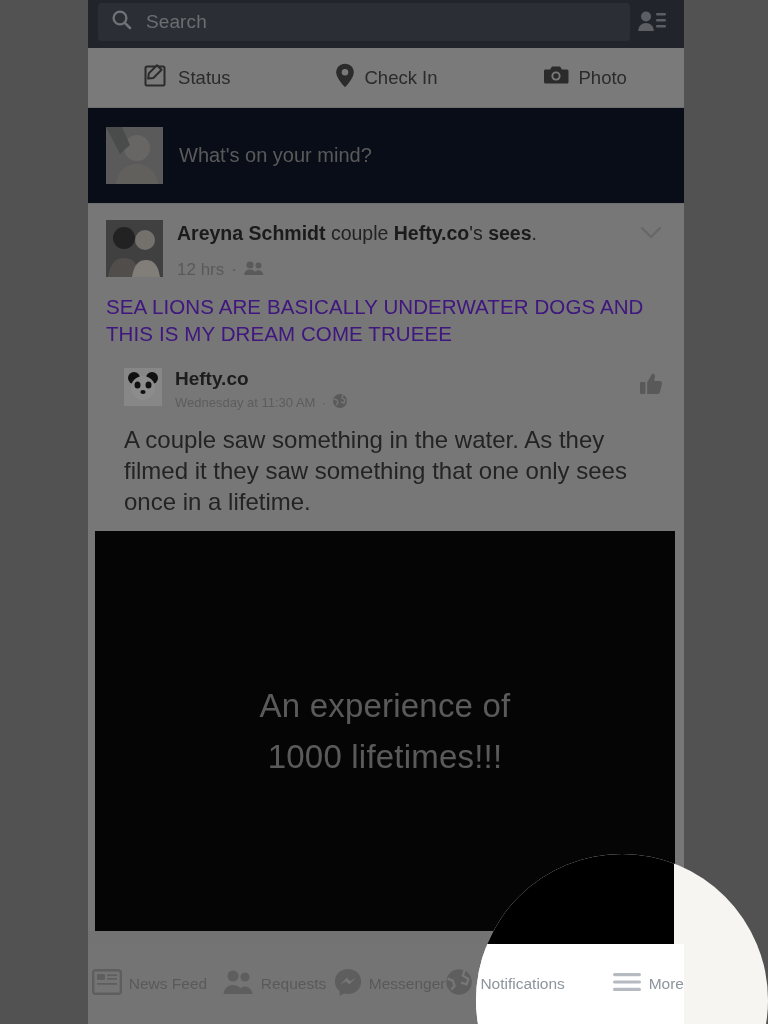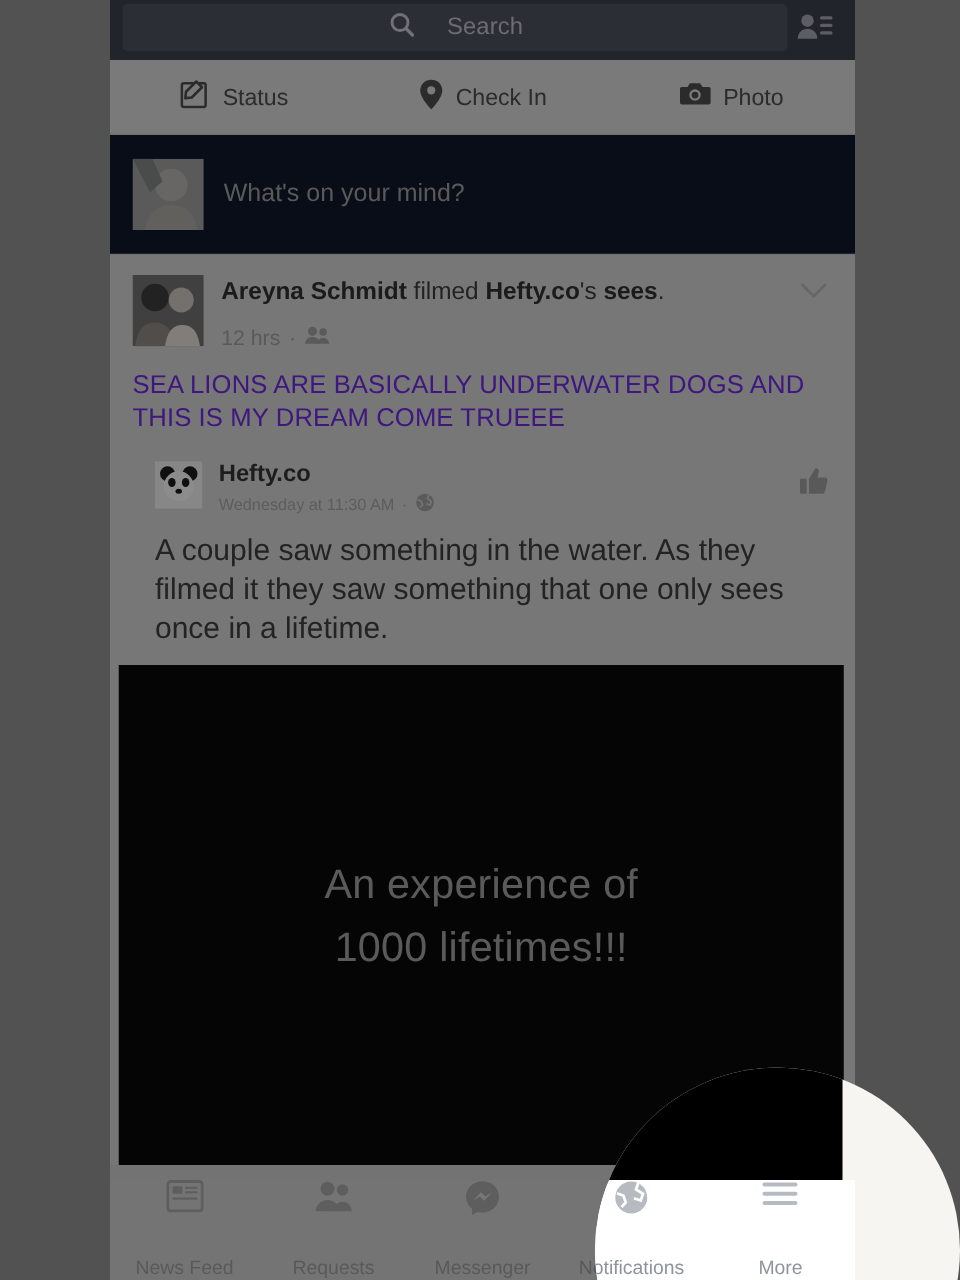--- a/index.html
+++ b/index.html
@@ -21,21 +21,21 @@
     background:#c7c7c7;
   }
 
   
   .top-header{
     position:relative; height:48px; background:#3a3f4a;
     display:flex; align-items:center; padding:0 10px 4px 10px;
   }
   .search-box{
     flex:1; height:38px; background:#4b505b; border-radius:4px;
-    display:flex; align-items:center; padding:0 12px; gap:24px;justify-content:center;
+    display:flex; align-items:center; padding:0 12px; gap:12px;
   }
   .search-placeholder{ color:#b9bcc3; font-size:19px; letter-spacing:.1px; }
   .friend-req-icon{ width:44px; display:flex; align-items:center; justify-content:center; }
 
   
   .shortcut-row{
     height:60px; background:#d2d2d2; border-bottom:1px solid #bcbcbc;
     display:flex; align-items:center;
   }
   .shortcut{ flex:1; display:flex; align-items:center; justify-content:center; gap:10px; }
@@ -84,22 +84,22 @@
     display:flex; flex-direction:column; align-items:center; justify-content:center;
   }
   .video .line{ color:#9c9c9c; font-size:33px; line-height:1.55; letter-spacing:.2px; }
 
   
   .tabbar{
     position:absolute; left:0; bottom:0; width:596px; height:80px;
     background:#c9c9c9; display:flex; align-items:center;
   }
   .tab{
-    flex:1; height:100%; display:flex; flex-direction:column;
-    align-items:center; justify-content:space-between; gap:7px;
+    flex:1; height:100%; display:flex; flex-direction:row;
+    align-items:center; justify-content:flex-end; gap:7px;
   }
   .tab .lbl{ font-size:15.5px; color:#9a9a9a; }
 
   
   .dim{ position:absolute; inset:0; background:rgba(0,0,0,0.42); pointer-events:none; }
 
   
   .spot-wrap{
     position:absolute; inset:0; pointer-events:none;
     -webkit-clip-path:circle(146px at 622px 1000px);
@@ -198,21 +198,21 @@
             <svg width="57" height="57" viewBox="0 0 57 57">
               <rect width="57" height="57" fill="#6e6e6e"></rect>
               <circle cx="18" cy="18" r="11" fill="#3b3b3b"></circle>
               <circle cx="39" cy="20" r="10" fill="#c9c3bb"></circle>
               <path d="M2 57c2-14 8-19 16-19s14 5 16 19z" fill="#8c8680"></path>
               <path d="M26 57c2-13 7-17 14-17s12 4 14 17z" fill="#ded8cf"></path>
             </svg>
           </span>
           <div class="meta">
             <div class="byline">
-              <b>Areyna Schmidt</b><span> filmed </span><b>Hefty.co</b><span>'s </span><b>sees</b><span>.</span>
+              <b>Areyna Schmidt</b><span> couple </span><b>Hefty.co</b><span>'s </span><b>sees</b><span>.</span>
             </div>
             <div class="submeta">
               <span class="t">12 hrs</span>
               <span class="t">·</span>
               <span class="ic">
                 <svg width="20" height="16" viewBox="0 0 20 16">
                     <circle cx="6" cy="5" r="3.6" fill="#9b9b9b"></circle>
                     <path d="M0 15c.4-3.6 2.8-5.4 6-5.4s5.6 1.8 6 5.4z" fill="#9b9b9b"></path>
                     <circle cx="14.5" cy="5.5" r="3" fill="#9b9b9b"></circle>
                     <path d="M9.6 15c.4-3.1 2.4-4.7 4.9-4.7s4.5 1.6 4.9 4.7z" fill="#9b9b9b"></path>

